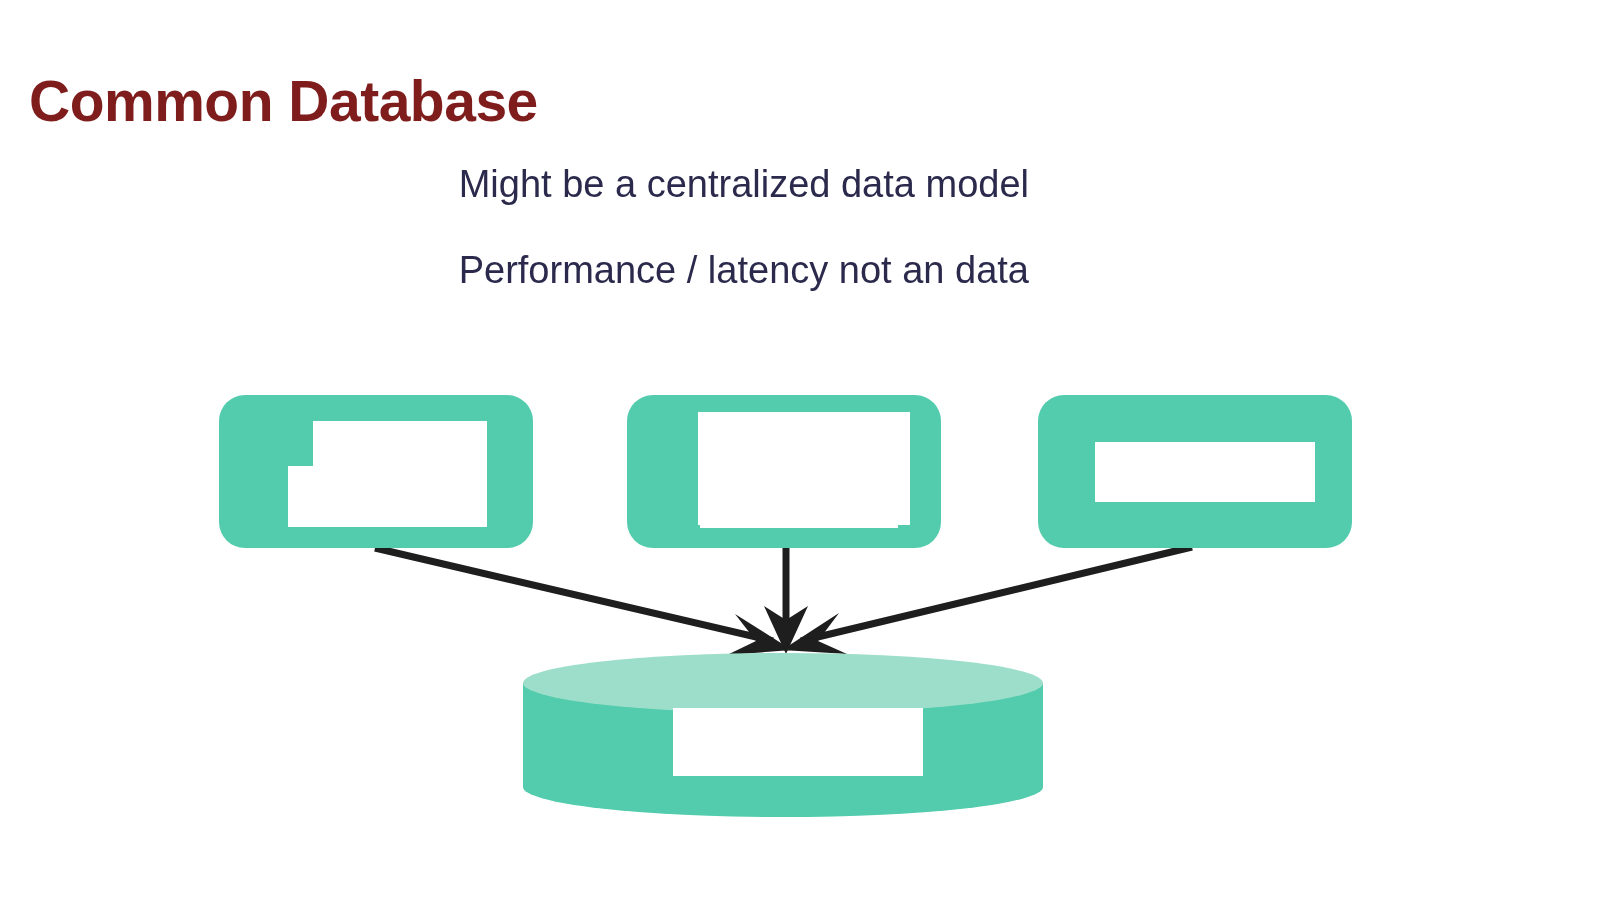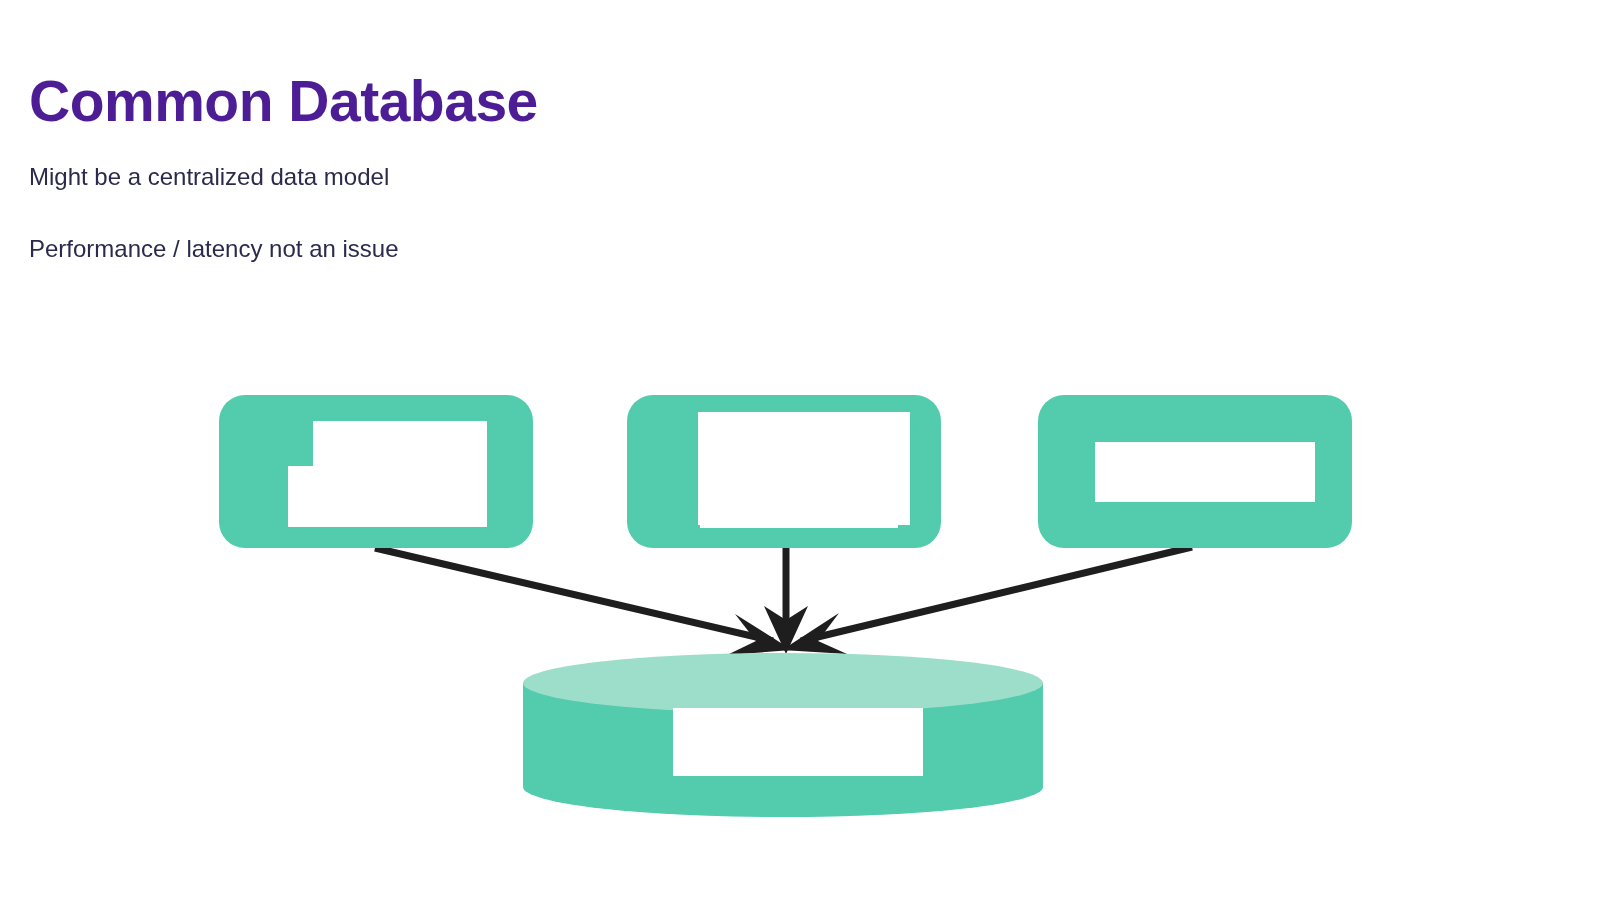--- a/index.html
+++ b/index.html
@@ -23,38 +23,39 @@
   }
   .slide-title {
     position: absolute;
     left: 29px;
     top: 72px;
     margin: 0;
     font-family: "Liberation Sans", sans-serif;
     font-size: 57px;
     font-weight: 700;
     letter-spacing: -0.5px;
-    color: #4c1d95;
+    color: #7f1d1d;
     line-height: 1.05;
     white-space: nowrap;
   }
   .bullet-list {
     position: absolute;
     left: 29px;
     top: 165px;
     width: 1000px;
   }
   .bullet-line {
     font-family: "Liberation Sans", sans-serif;
-    font-size: 24px;
+    font-size: 38px;
     font-weight: 400;
     color: #2B2A4C;
     line-height: 1.0;
-    margin: 0 0 48px 0;
+    margin: 0 0 48px 12px;
     white-space: nowrap;
+    text-align: right;
   }
   .diagram {
     position: absolute;
     left: 0;
     top: 0;
     width: 1600px;
     height: 900px;
     pointer-events: none;
   }
   .diagram svg {
@@ -65,21 +66,21 @@
 </style>
 </head>
 <body>
 
 <div class="slide">
 
   <h1 class="slide-title">Common Database</h1>
 
   <div class="bullet-list">
     <p class="bullet-line">Might be a centralized data model</p>
-    <p class="bullet-line">Performance / latency not an issue</p>
+    <p class="bullet-line">Performance / latency not an data</p>
   </div>
 
   <div class="diagram">
     <svg viewBox="0 0 1600 900" xmlns="http://www.w3.org/2000/svg">
 
       <g>
         <path d="M 375 548 L 773 641" stroke="#1E1E1E" stroke-width="7" fill="none" stroke-linecap="butt"></path>
         <path d="M 792 650 L 735 614 L 756 641 L 727 655 Z" fill="#1E1E1E"></path>
       </g>
 

